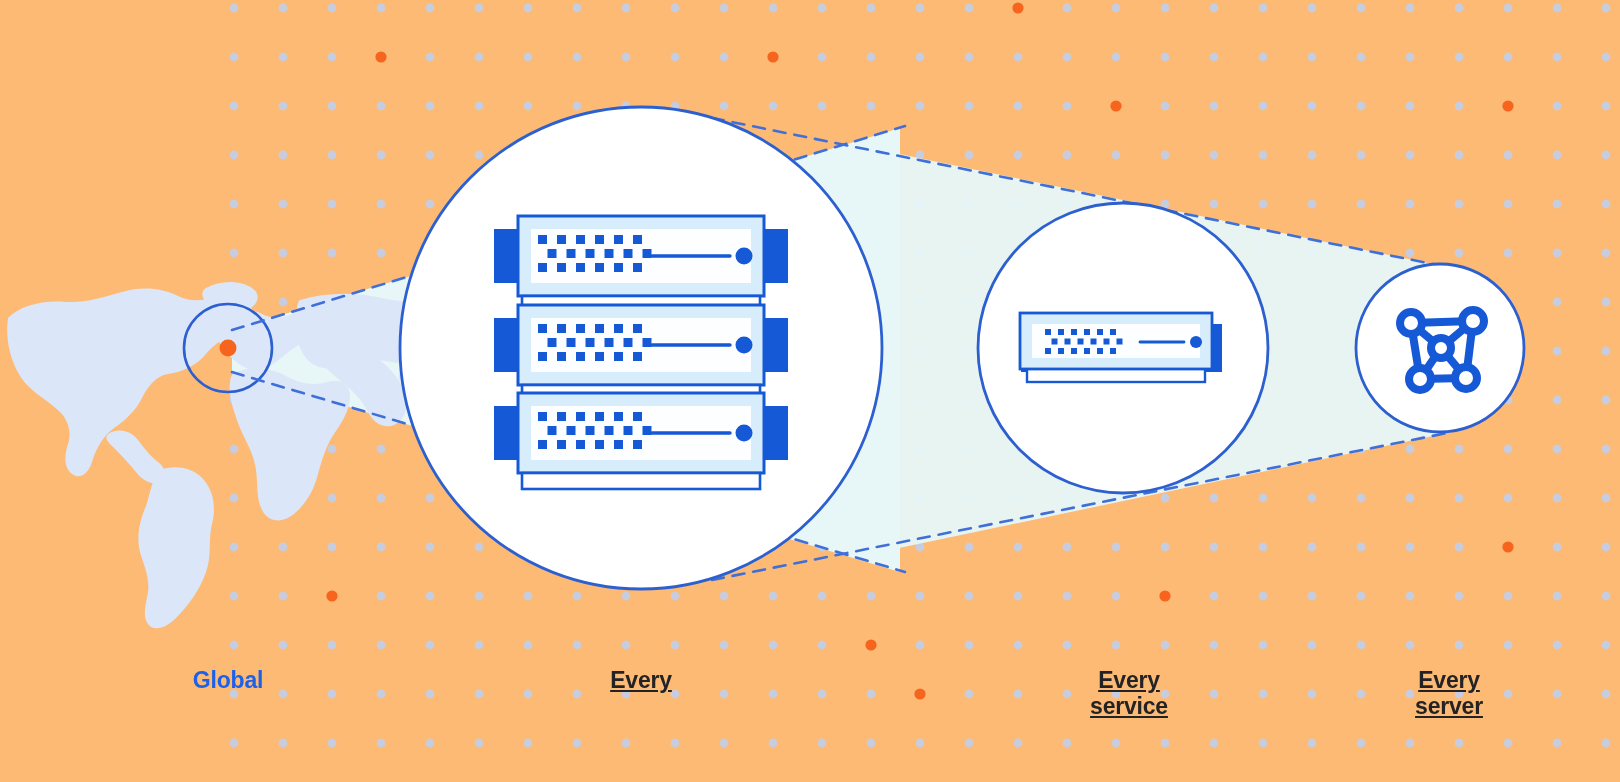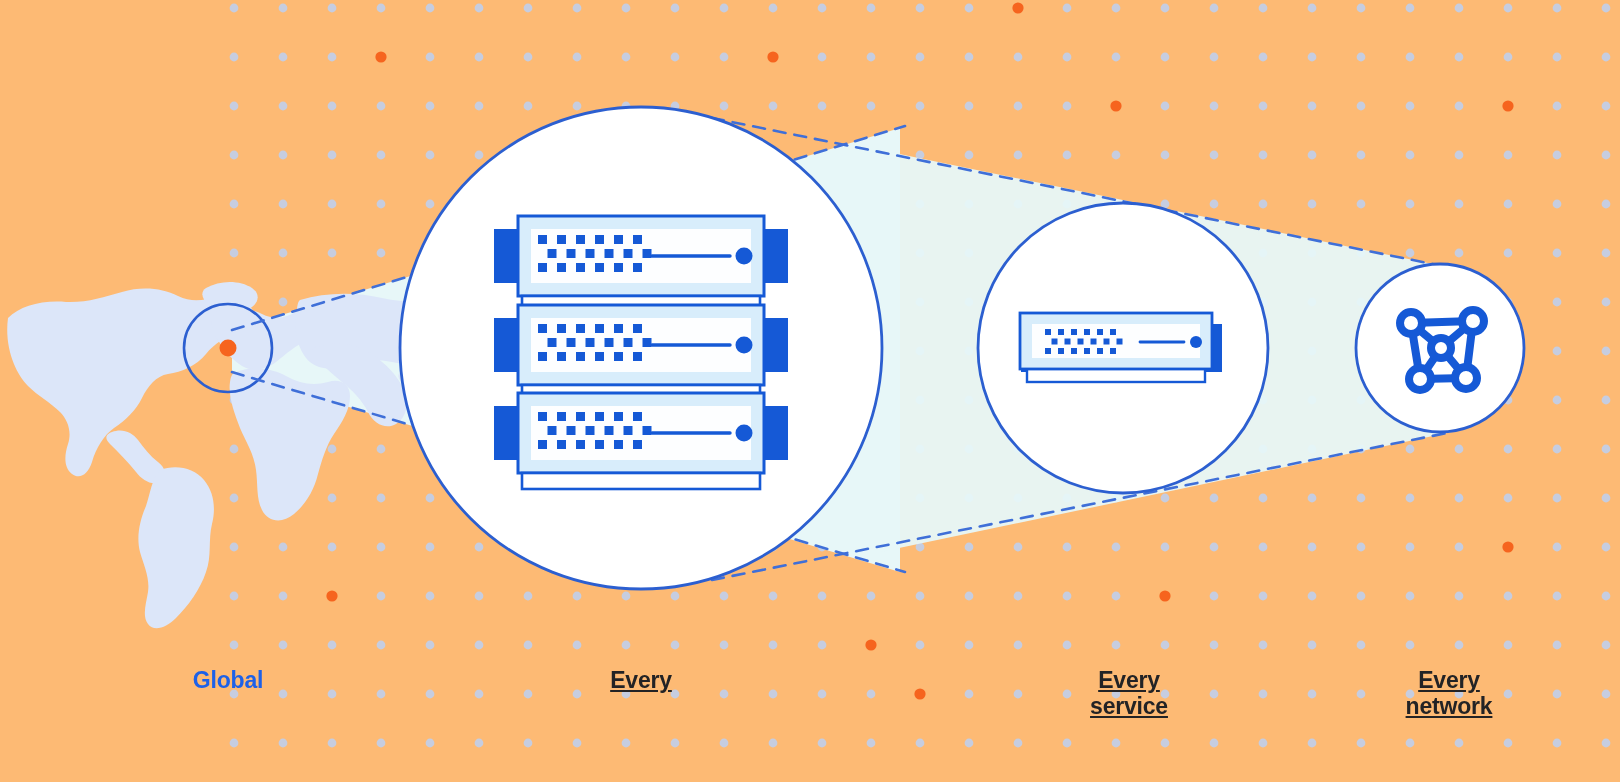--- a/index.html
+++ b/index.html
@@ -717,16 +717,16 @@
     <span class="lbl-line">Every</span>
   </div>
 
   <div class="label dark" style="left:1029px;top:668px;width:200px;">
     <span class="lbl-line">Every</span>
     <span class="lbl-line">service</span>
   </div>
 
   <div class="label dark" style="left:1349px;top:668px;width:200px;">
     <span class="lbl-line">Every</span>
-    <span class="lbl-line">network</span>
+    <span class="lbl-line">server</span>
   </div>
 
 </div>
 
 </body></html>

